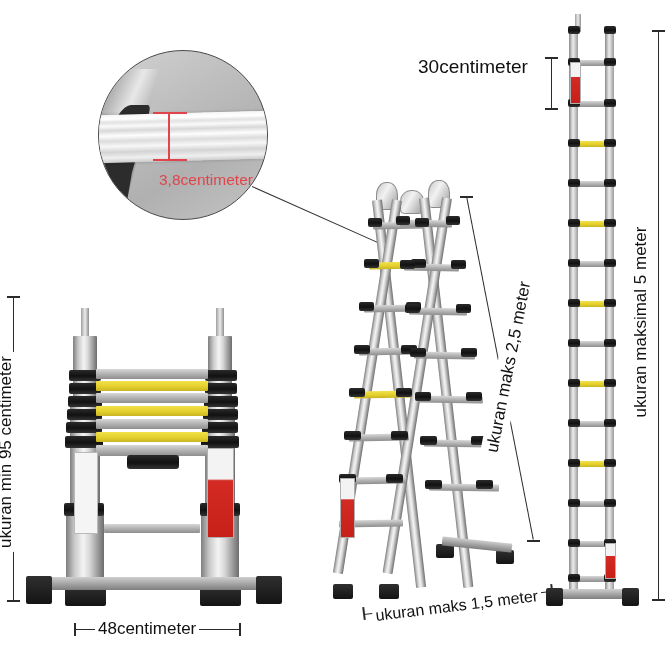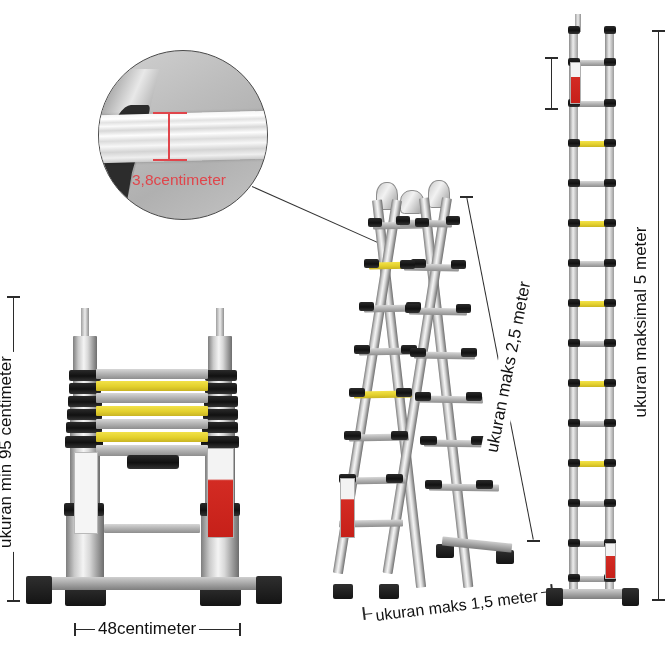--- a/index.html
+++ b/index.html
@@ -62,25 +62,26 @@
   <div class="mag" style="left:98px;top:50px;width:168px;height:168px;">
     <div class="silverpart" style="left:-6px;top:18px;width:48px;height:150px;transform:skewX(-14deg);"></div>
     <div class="darkpart" style="left:6px;top:54px;width:34px;height:86px;transform:skewX(-16deg);"></div>
     <div class="darkpart" style="left:-2px;top:120px;width:30px;height:60px;transform:skewX(-10deg);"></div>
     <div class="beam" style="top:62px;height:48px;transform:rotate(-1.5deg);"></div>
 
     <div class="redbar" style="left:54px;top:61px;width:34px;"></div>
     <div class="redbar" style="left:54px;top:108px;width:34px;"></div>
     <div class="redstem" style="left:69px;top:61px;height:49px;"></div>
 
-    <div class="magtext" style="left:33px;top:120px;font-size:15.5px;">3,8centimeter</div>
+    <div class="magtext" style="left:60px;top:120px;font-size:15.5px;">3,8centimeter</div>
   </div>
 
   <div class="leader" style="left:252px;top:186px;width:152px;transform:rotate(24deg);"></div>
 
+  <div class="dimtext" style="left:418px;top:56px;font-size:19px;">30centimeter</div>
   <div class="dimline vline" style="left:551px;top:57px;height:52px;"></div>
   <div class="cap-v" style="left:545px;top:57px;"></div>
   <div class="cap-v" style="left:545px;top:108px;"></div>
 
   <div>
 
     <div class="tip" style="left:81px;top:308px;width:8px;height:34px;"></div>
     <div class="rail" style="left:73px;top:336px;width:24px;height:66px;"></div>
     <div class="rail" style="left:70px;top:400px;width:30px;height:110px;"></div>
     <div class="rail" style="left:66px;top:506px;width:38px;height:92px;"></div>

